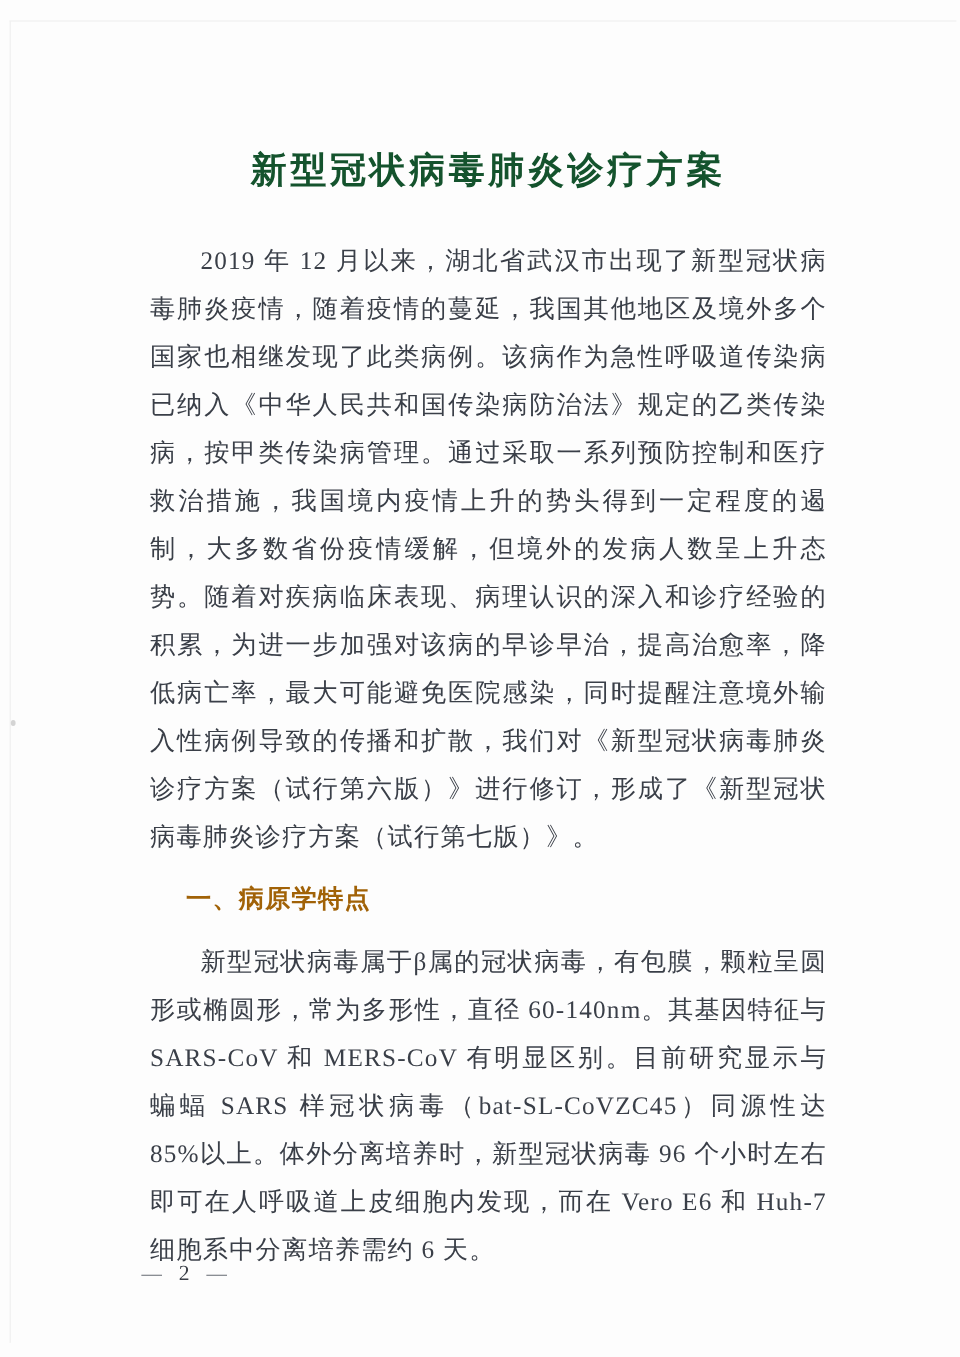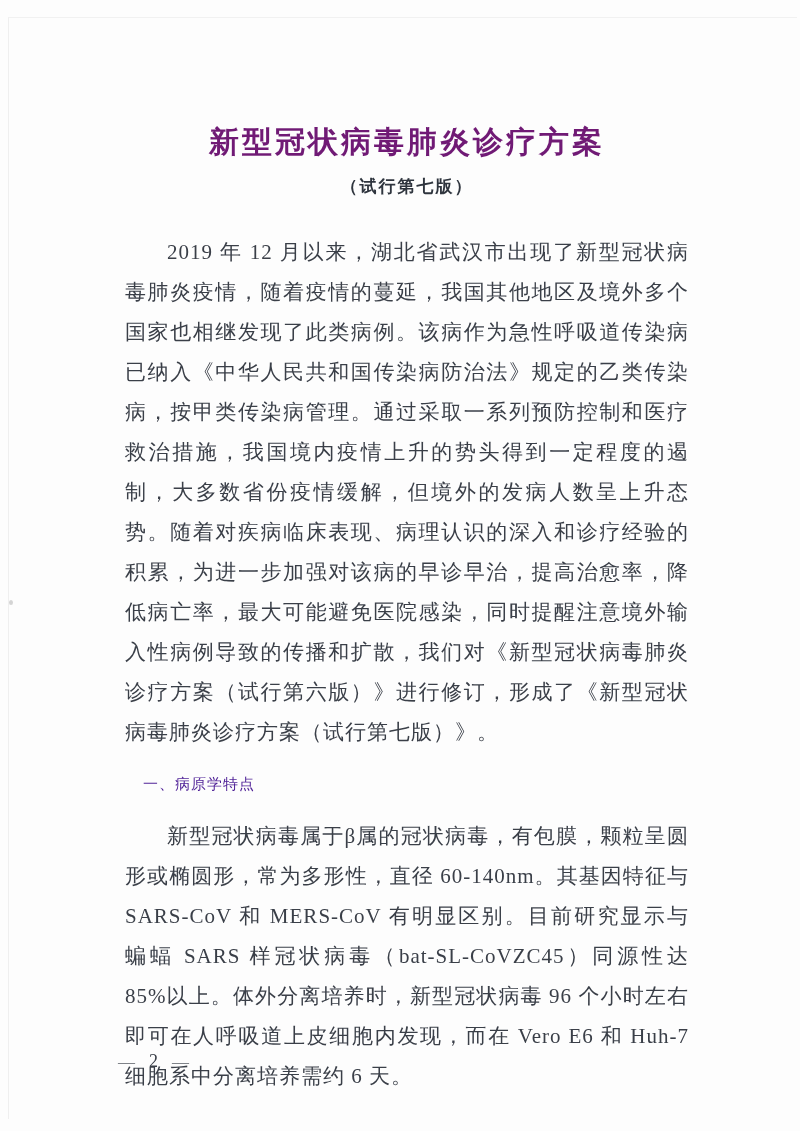--- a/index.html
+++ b/index.html
@@ -42,21 +42,21 @@
     top: 122px;
     width: 588px;
     color: #383d46;
   }
   .doc-title {
     margin: 0;
     text-align: center;
     font-size: 30px;
     font-weight: bold;
     letter-spacing: 3px;
-    color: #701a75;
+    color: #14532d;
   }
   .doc-subtitle {
     margin: 12px 0 0 0;
     text-align: center;
     font-size: 17px;
     font-weight: bold;
     letter-spacing: 2px;
     color: #2f353e;
   }
   .body-text {
@@ -67,25 +67,25 @@
     text-align: justify;
     text-align-last: left;
     color: #3a3f48;
   }
   .body-text p {
     margin: 12px;
     text-indent: 2em;
   }
   .section-heading {
     margin: 4px 0 0 0;
-    font-size: 15px;
+    font-size: 21px;
     line-height: 40px;
-    font-weight: normal;
+    font-weight: bold;
     text-indent: 2em;
-    color: #4c1d95;
+    color: #a16207;
   }
   .page-footer {
     position: absolute;
     left: 118px;
     top: 1051px;
     display: flex;
     align-items: center;
     gap: 14px;
     font-size: 17px;
     color: #4d525a;
@@ -104,21 +104,20 @@
 
 <div class="page">
 
   <div class="scan-edge"></div>
   <div class="margin-artifact"></div>
 
   <div class="content">
 
     <h1 class="doc-title">新型冠状病毒肺炎诊疗方案</h1>
 
-    <h2 class="doc-subtitle">（试行第七版）</h2>
 
     <div class="body-text">
 
       <p>2019 年 12 月以来，湖北省武汉市出现了新型冠状病毒肺炎疫情，随着疫情的蔓延，我国其他地区及境外多个国家也相继发现了此类病例。该病作为急性呼吸道传染病已纳入《中华人民共和国传染病防治法》规定的乙类传染病，按甲类传染病管理。通过采取一系列预防控制和医疗救治措施，我国境内疫情上升的势头得到一定程度的遏制，大多数省份疫情缓解，但境外的发病人数呈上升态势。随着对疾病临床表现、病理认识的深入和诊疗经验的积累，为进一步加强对该病的早诊早治，提高治愈率，降低病亡率，最大可能避免医院感染，同时提醒注意境外输入性病例导致的传播和扩散，我们对《新型冠状病毒肺炎诊疗方案（试行第六版）》进行修订，形成了《新型冠状病毒肺炎诊疗方案（试行第七版）》。</p>
 
       <h3 class="section-heading">一、病原学特点</h3>
 
       <p>新型冠状病毒属于β属的冠状病毒，有包膜，颗粒呈圆形或椭圆形，常为多形性，直径 60-140nm。其基因特征与 SARS-CoV 和 MERS-CoV 有明显区别。目前研究显示与蝙蝠 SARS 样冠状病毒（bat-SL-CoVZC45）同源性达 85%以上。体外分离培养时，新型冠状病毒 96 个小时左右即可在人呼吸道上皮细胞内发现，而在 Vero E6 和 Huh-7 细胞系中分离培养需约 6 天。</p>
 
     </div>

